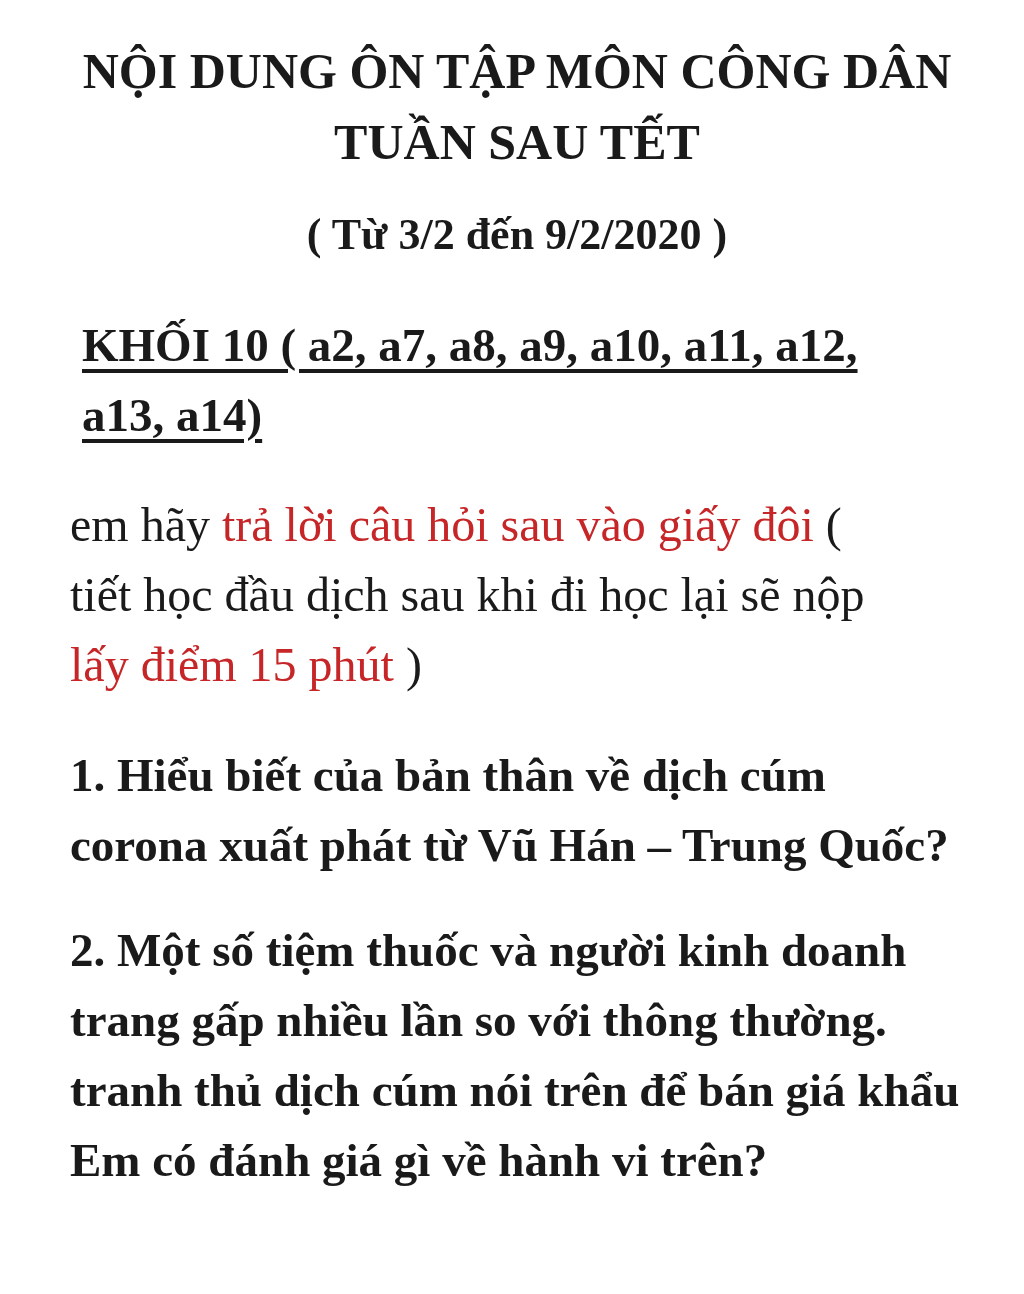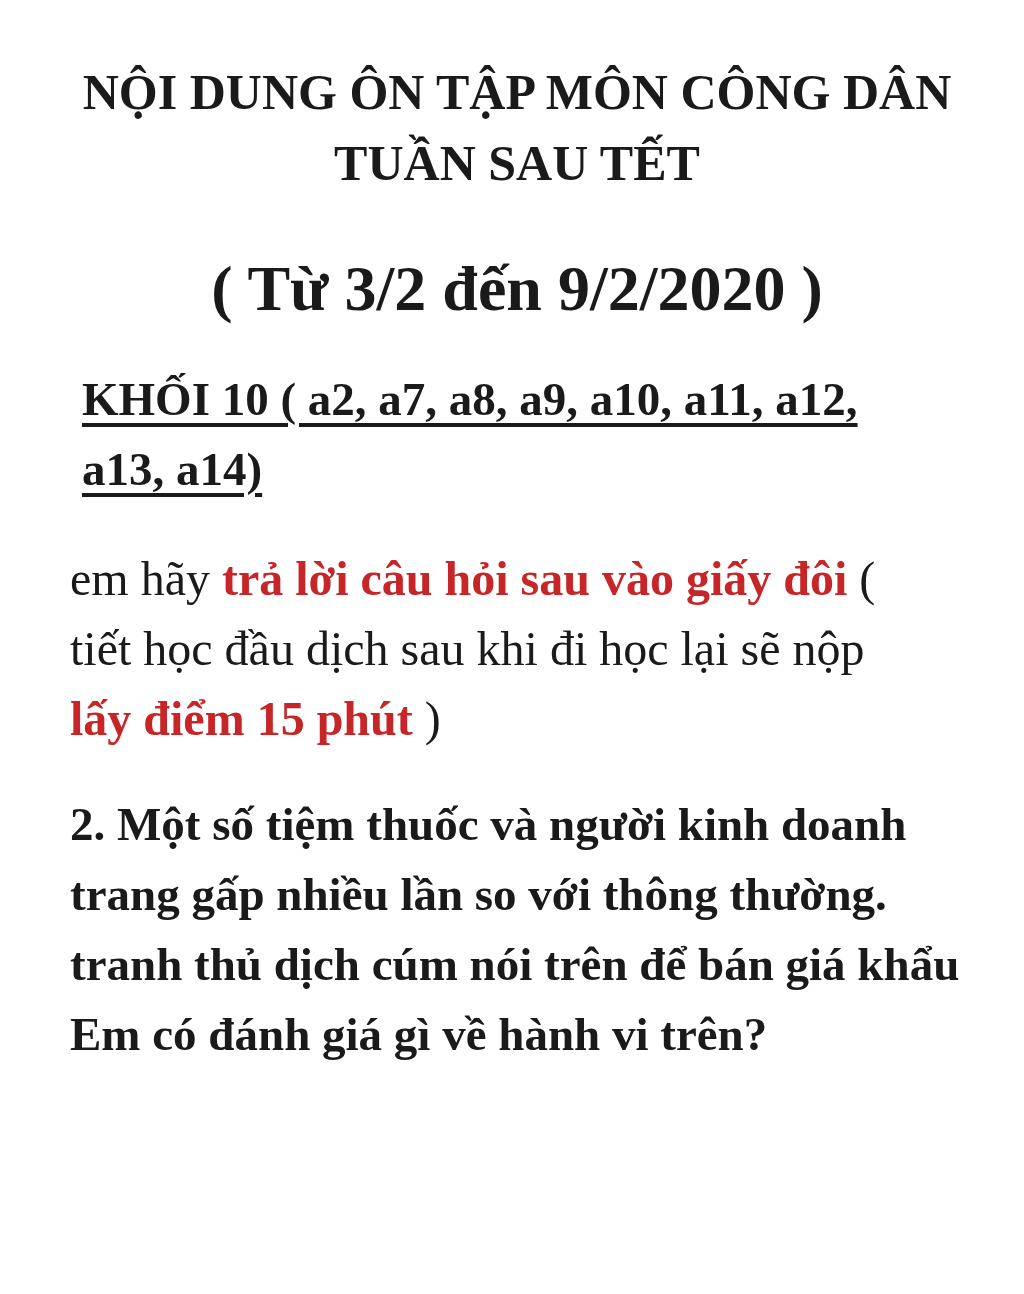--- a/index.html
+++ b/index.html
@@ -8,58 +8,58 @@
     background: #ffffff;
   }
   body {
     width: 1024px;
     height: 1294px;
     overflow: hidden;
     font-family: "Liberation Serif", serif;
     color: #1a1a1a;
   }
   .page {
-    padding: 57px 60px 0 70px;
+    padding: 36px 60px 0 70px;
   }
   .line {
     white-space: nowrap;
     line-height: 70px;
   }
   .title-block {
     text-align: center;
     font-weight: bold;
     font-size: 50px;
   }
   .title-block .line {
     line-height: 71px;
   }
   .date-line {
     text-align: center;
     font-weight: bold;
-    font-size: 64px;
-    margin-top: 55px;
+    font-size: 44px;
+    margin-top: 22px;
   }
   .section-heading {
     font-weight: bold;
     font-size: 47px;
     margin-top: 40px;
     margin-left: 12px;
   }
   .section-heading .line {
     text-decoration: underline;
     text-decoration-thickness: 4px;
     text-underline-offset: 8px;
   }
   .instruction {
     font-size: 48px;
     margin-top: 40px;
   }
   .red-highlight {
     color: #c62627;
-    font-weight: bold;
+    font-weight: normal;
   }
   .question {
     font-weight: bold;
     font-size: 47px;
     margin-top: 40px;
   }
   .question-2 {
     margin-top: 35px;
   }
 </style>
@@ -85,20 +85,24 @@
       <span>em hãy </span><span class="red-highlight">trả lời câu hỏi sau vào giấy đôi</span><span> (</span>
     </div>
     <div class="line">
       <span>tiết học đầu dịch sau khi đi học lại sẽ nộp</span>
     </div>
     <div class="line">
       <span class="red-highlight">lấy điểm 15 phút</span><span> )</span>
     </div>
   </div>
 
+  <div class="question question-1">
+    <div class="line">1. Hiểu biết của bản thân về dịch cúm</div>
+    <div class="line">corona xuất phát từ Vũ Hán – Trung Quốc?</div>
+  </div>
 
   <div class="question question-2">
     <div class="line">2. Một số tiệm thuốc và người kinh doanh</div>
     <div class="line">trang gấp nhiều lần so với thông thường.</div>
     <div class="line">tranh thủ dịch cúm nói trên để bán giá khẩu</div>
     <div class="line">Em có đánh giá gì về hành vi trên?</div>
   </div>
 
 </div>
 

